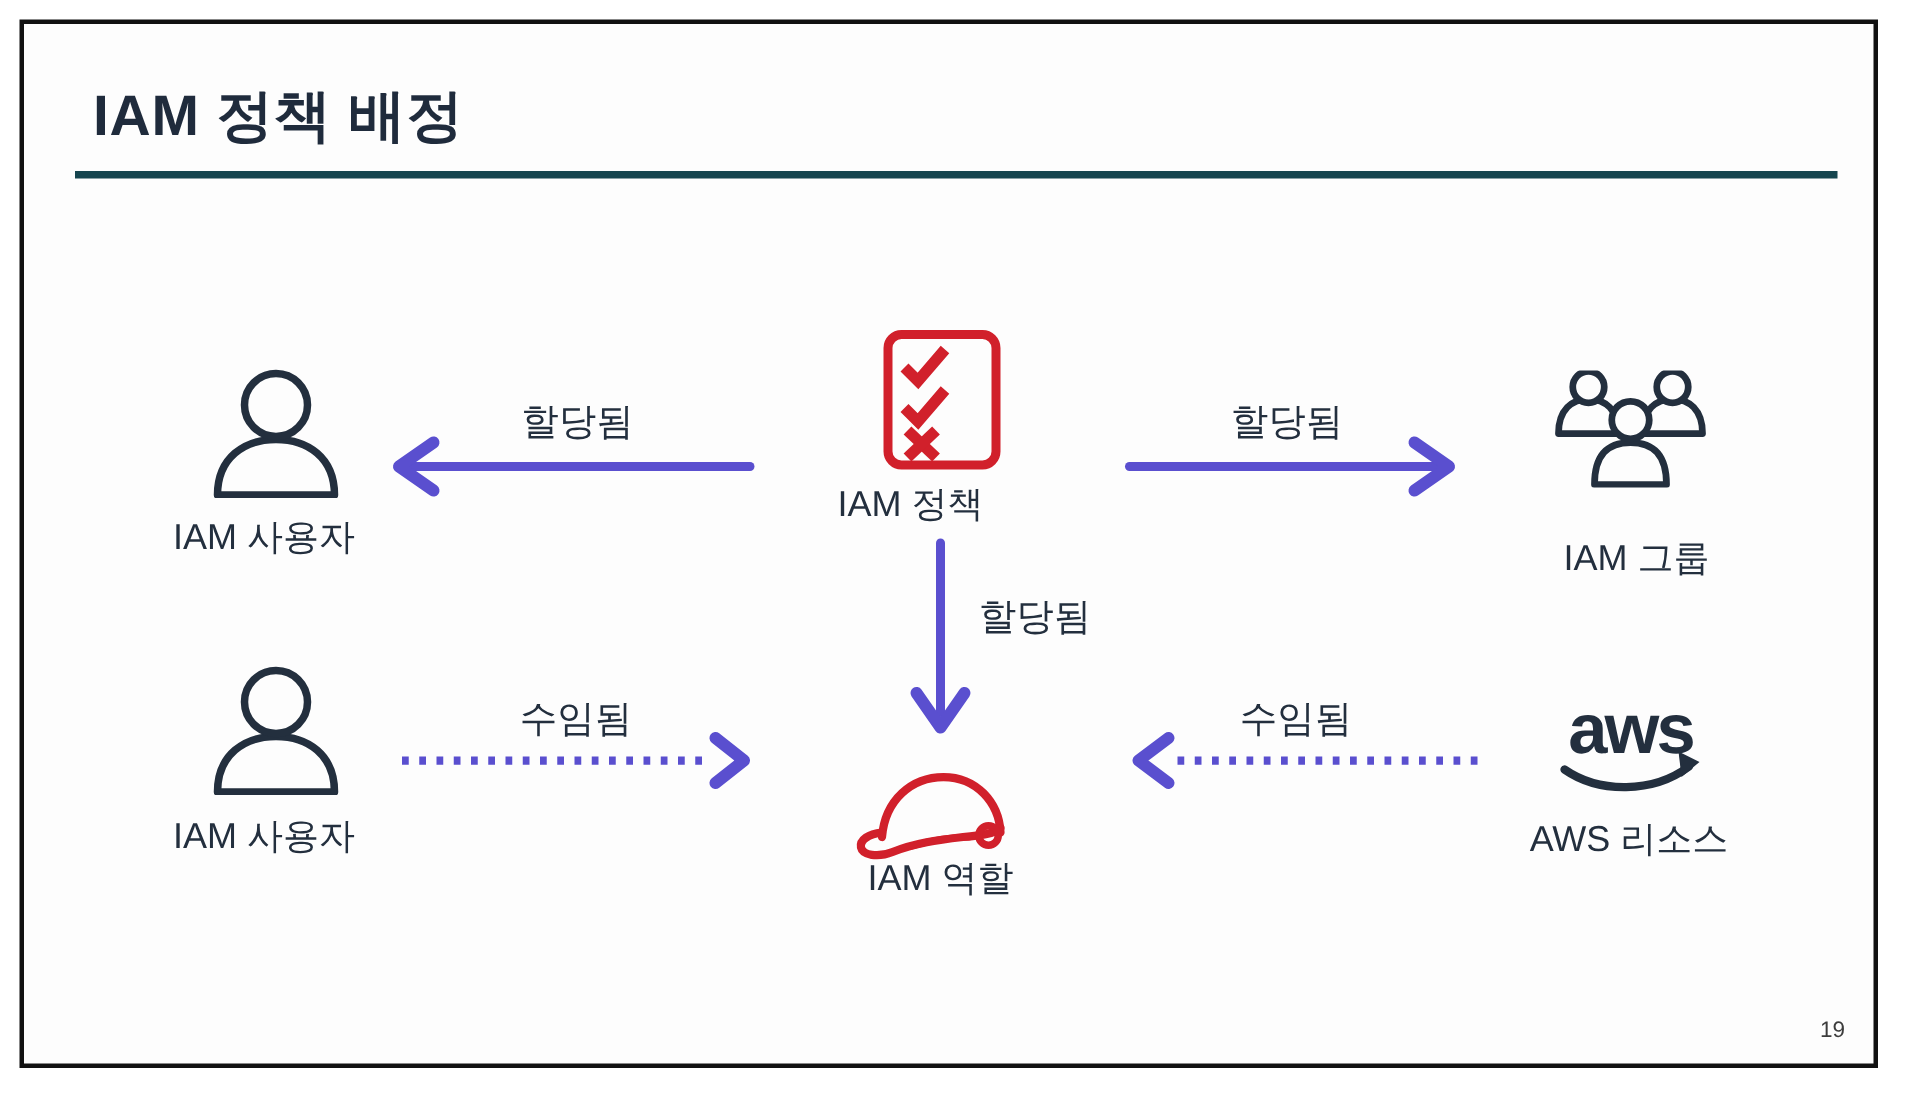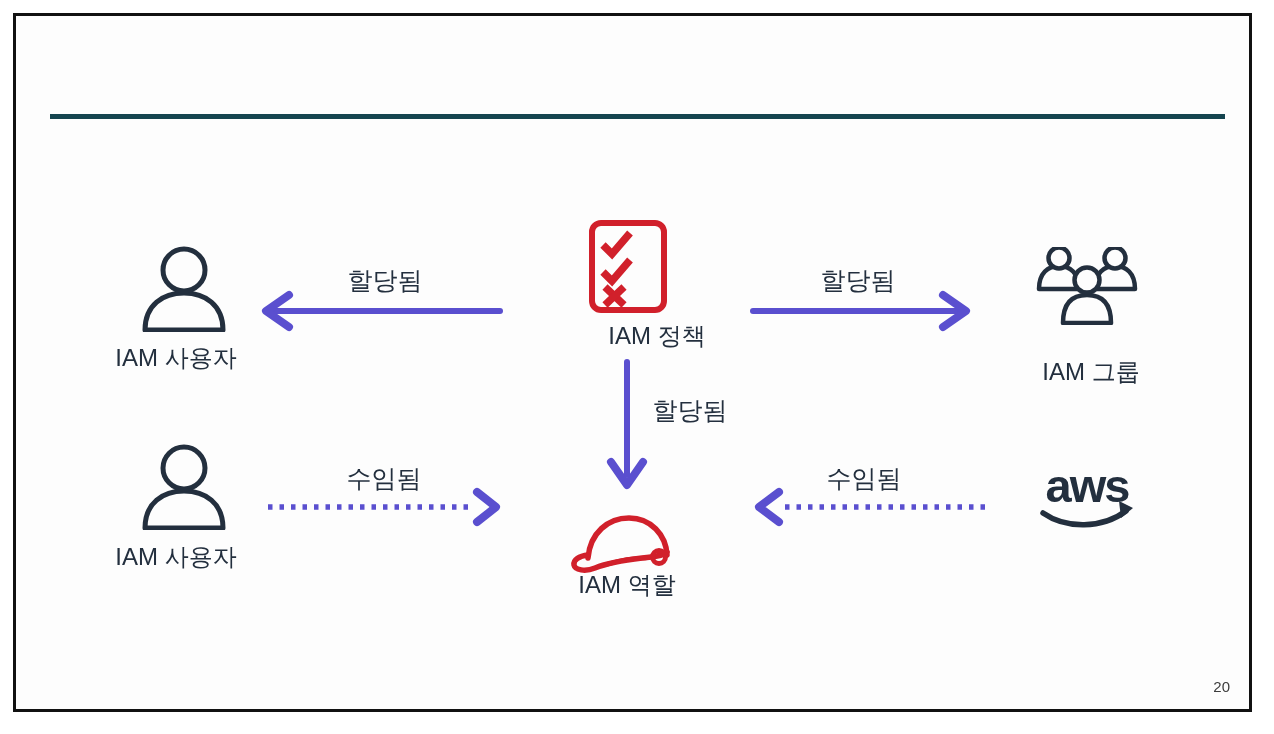--- a/index.html
+++ b/index.html
@@ -37,20 +37,21 @@
   svg{display:block;}
   .arrow-layer{position:absolute;left:0;top:0;pointer-events:none;}
 </style>
 </head>
 <body>
 
 <div id="page">
 
   <div class="slide"></div>
 
+  <div class="title">IAM 정책 배정</div>
   <div class="title-rule"></div>
 
   <svg class="arrow-layer" width="1274" height="734" viewBox="0 0 1274 734">
 
     <g stroke="#5A4FCF" fill="none" stroke-linecap="round" stroke-linejoin="round">
       <line x1="500" y1="311" x2="274" y2="311" stroke-width="6"></line>
       <polyline points="289,295 266,311 289,327" stroke-width="8"></polyline>
     </g>
 
     <g stroke="#5A4FCF" fill="none" stroke-linecap="round" stroke-linejoin="round">
@@ -80,21 +81,21 @@
   <div class="edge-label" style="left:384px;top:462px">수임됨</div>
   <div class="edge-label" style="left:864px;top:462px">수임됨</div>
 
   <svg class="abs" style="left:588px;top:219px" width="80" height="95" viewBox="0 0 80 95">
     <rect x="4" y="4" width="72" height="87" rx="9" fill="none" stroke="#D1202B" stroke-width="6"></rect>
     <polyline points="15,26 24,35 42,14" fill="none" stroke="#D1202B" stroke-width="7.5" stroke-linecap="butt" stroke-linejoin="miter"></polyline>
     <polyline points="15,53 24,62 42,41" fill="none" stroke="#D1202B" stroke-width="7.5" stroke-linecap="butt" stroke-linejoin="miter"></polyline>
     <line x1="17" y1="68" x2="36" y2="86" stroke="#D1202B" stroke-width="7.5"></line>
     <line x1="36" y1="68" x2="17" y2="86" stroke="#D1202B" stroke-width="7.5"></line>
   </svg>
-  <div class="node-label" style="left:657px;top:320px">IAM 정책</div>
+  <div class="node-label" style="left:607px;top:320px">IAM 정책</div>
 
   <svg class="abs" style="left:136px;top:246px" width="96" height="86" viewBox="0 0 96 86">
     <path d="M9,84 C9,59 27,47 48,47 C69,47 87,59 87,84 Z" fill="none" stroke="#232F3E" stroke-width="5" stroke-linejoin="round"></path>
     <circle cx="48" cy="24" r="21" fill="#FDFDFD" stroke="#232F3E" stroke-width="5"></circle>
   </svg>
   <div class="node-label" style="left:176px;top:342px">IAM 사용자</div>
 
   <svg class="abs" style="left:1036px;top:247px" width="102" height="78" viewBox="0 0 102 78">
     <path d="M3,42 C3,26 12,19 23,19 C34,19 43,26 43,42 Z" fill="none" stroke="#232F3E" stroke-width="4.5" stroke-linejoin="round"></path>
     <circle cx="23" cy="11" r="10.5" fill="#FDFDFD" stroke="#232F3E" stroke-width="4.5"></circle>
@@ -117,16 +118,17 @@
     <path d="M9,84 C9,59 27,47 48,47 C69,47 87,59 87,84 Z" fill="none" stroke="#232F3E" stroke-width="5" stroke-linejoin="round"></path>
     <circle cx="48" cy="24" r="21" fill="#FDFDFD" stroke="#232F3E" stroke-width="5"></circle>
   </svg>
   <div class="node-label" style="left:176px;top:541px">IAM 사용자</div>
 
   <svg class="abs" style="left:1040px;top:460px" width="96" height="74" viewBox="0 0 96 74">
     <text x="47" y="42" text-anchor="middle" font-size="47" font-weight="bold" letter-spacing="-2" fill="#232F3E" font-family="Liberation Sans, DejaVu Sans, sans-serif">aws</text>
     <path d="M3,53 C26,69 62,69 86,51" fill="none" stroke="#232F3E" stroke-width="5.5" stroke-linecap="round"></path>
     <polygon points="79,41 93,48 81,58" fill="#232F3E"></polygon>
   </svg>
+  <div class="node-label" style="left:1086px;top:543px">AWS 리소스</div>
 
-  <div class="page-number">20</div>
+  <div class="page-number">19</div>
 
 </div>
 
 </body></html>

